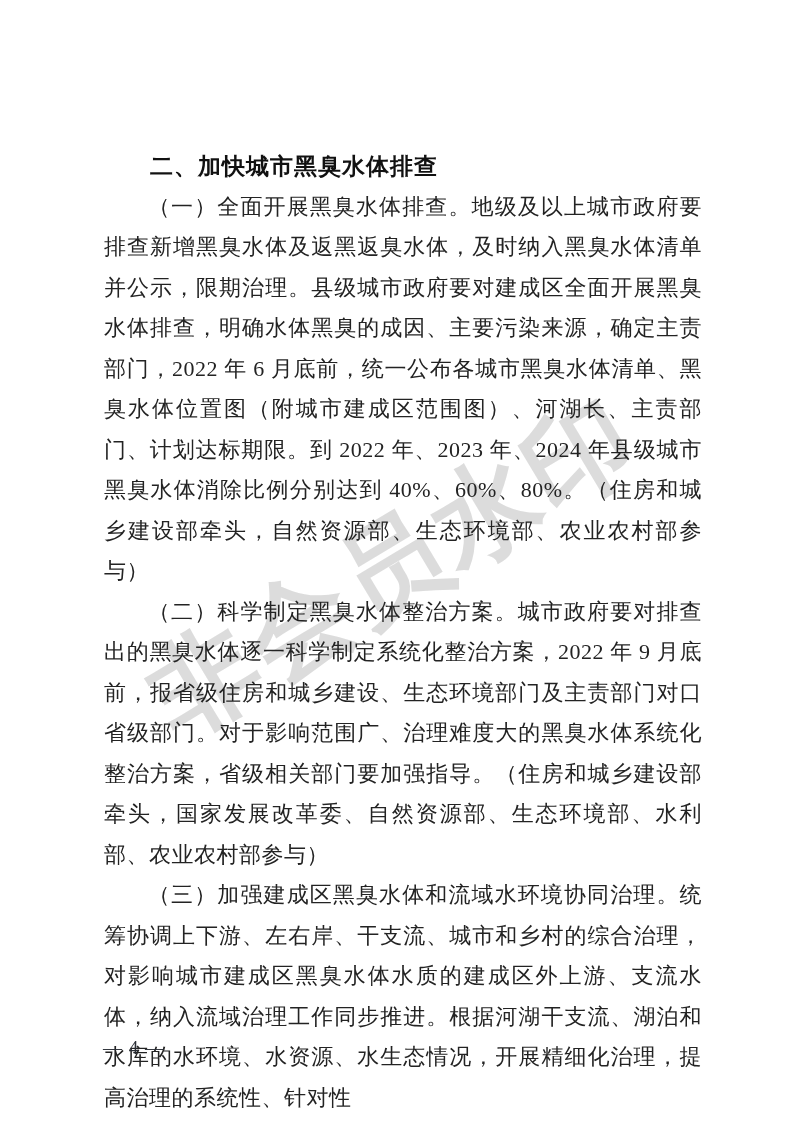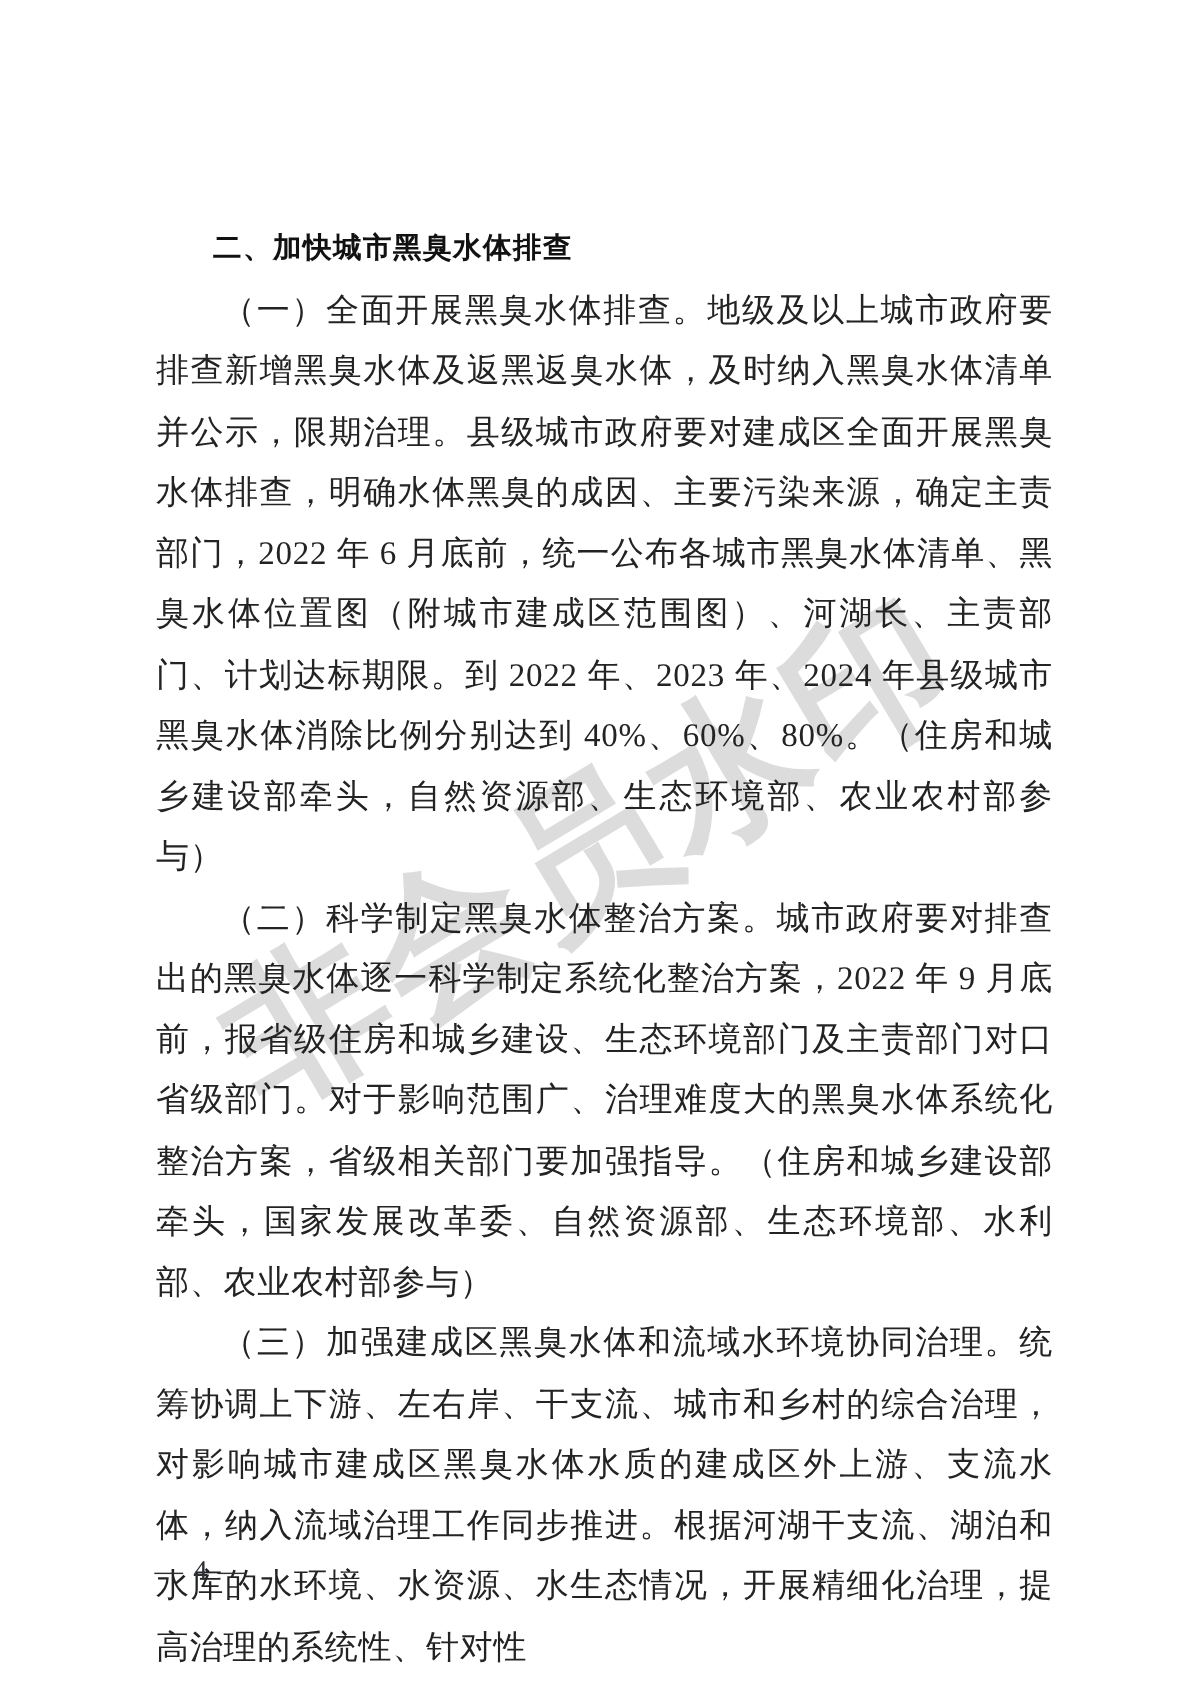--- a/index.html
+++ b/index.html
@@ -39,21 +39,21 @@
     width: 598px;
     z-index: 1;
     color: #222222;
     font-size: 22px;
     line-height: 40.5px;
   }
   .sec-heading {
     margin: 0;
     font-family: Liberation Sans, sans-serif;
     font-weight: 700;
-    font-size: 19px;
+    font-size: 23px;
     line-height: 40.5px;
     color: #111111;
     text-indent: 2em;
     letter-spacing: 1px;
   }
   .body-para {
     margin: 0;
     text-indent: 2em;
     text-align: justify;
     word-break: break-all;

